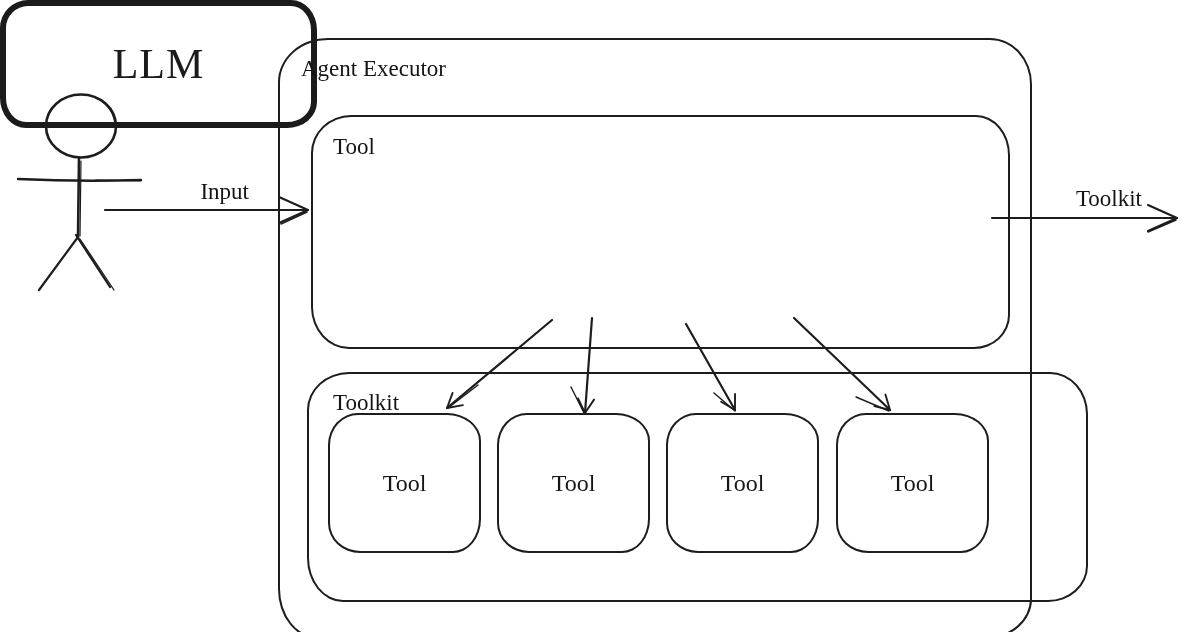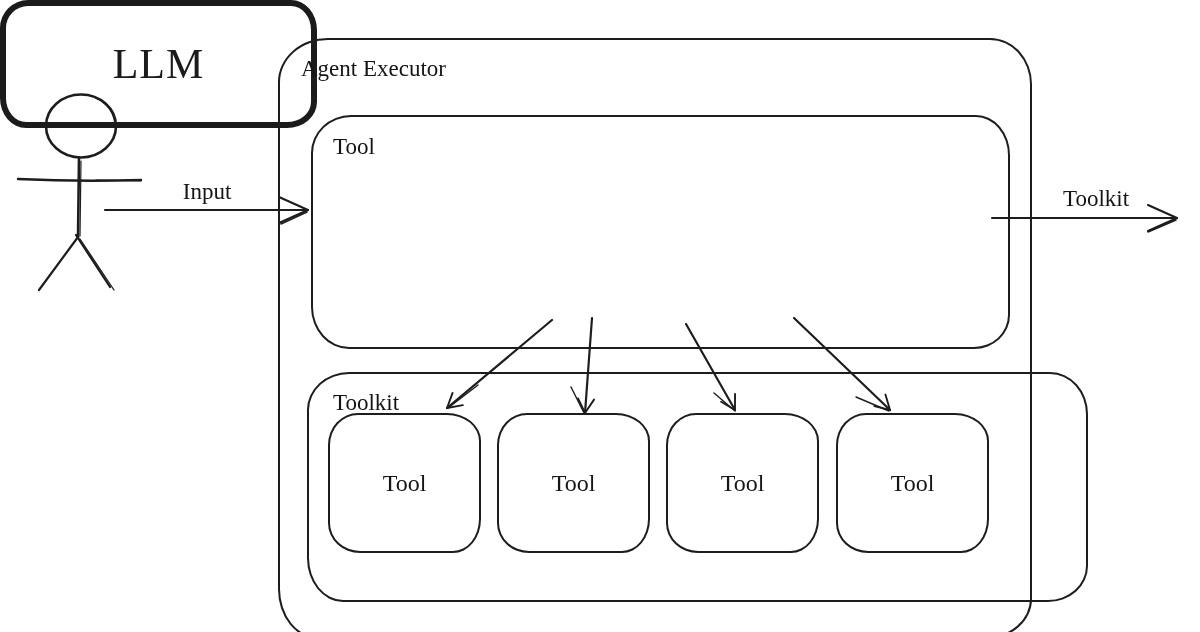--- a/index.html
+++ b/index.html
@@ -79,21 +79,21 @@
   .tool-label {
     font-size: 24px;
     color: #161616;
     text-align: center;
   }
   
   .edge-label {
     position: absolute;
     font-size: 23px;
     color: #141414;
-    text-align: center;
+    text-align: right;
     white-space: nowrap;
   }
   .input-label  { left: 165px; top: 179px; width: 84px; }
   .output-label { left: 1050px; top: 186px; width: 92px; }
   
   .overlay {
     position: absolute;
     left: 0; top: 0;
     width: 1200px; height: 632px;
     pointer-events: none;

